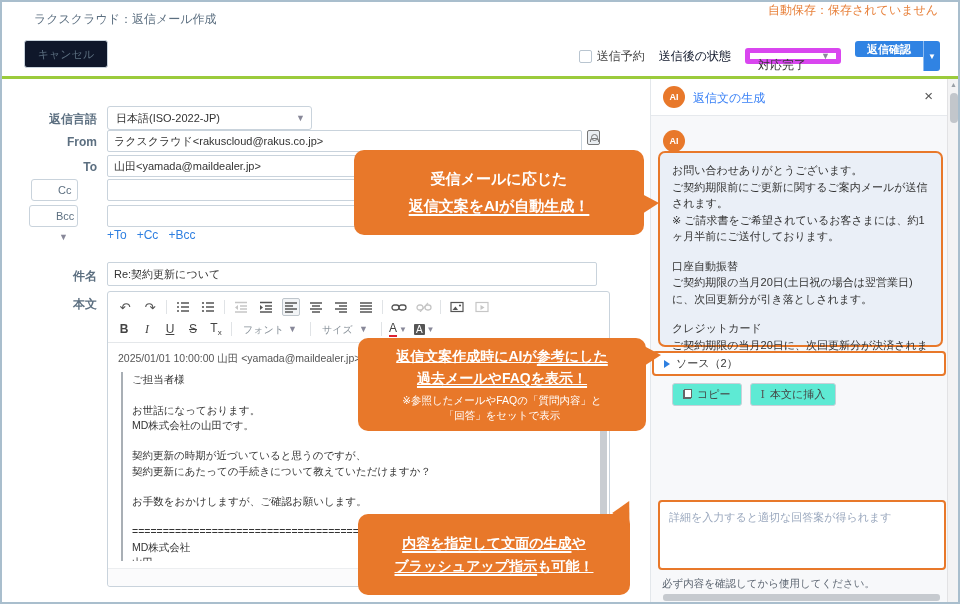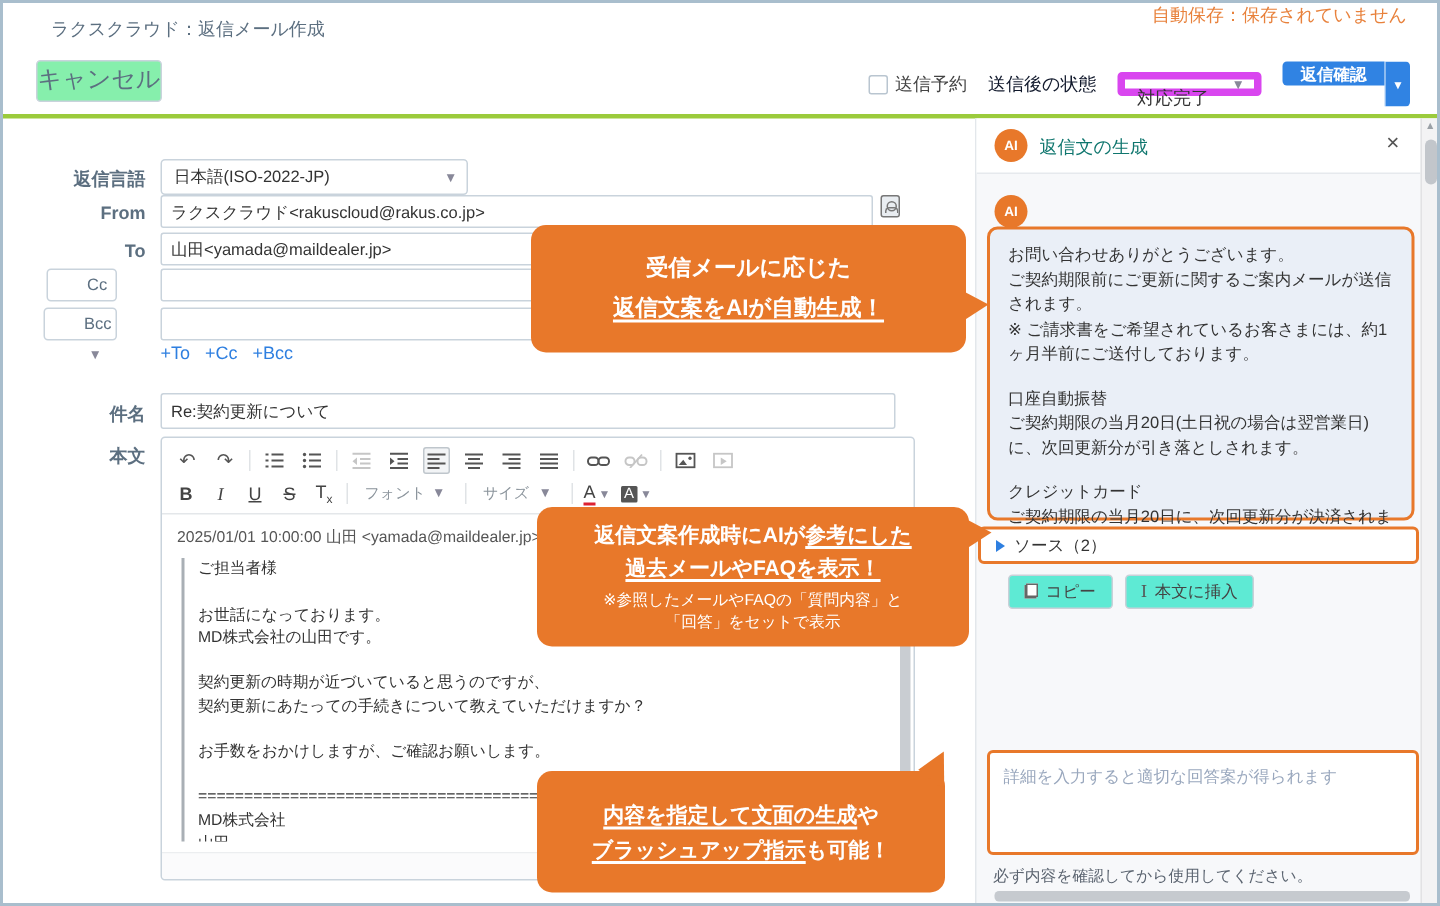--- a/index.html
+++ b/index.html
@@ -5,22 +5,22 @@
   * { box-sizing: border-box; margin: 0; padding: 0; }
   html,body { background:#fff; }
   body { font-family:"Liberation Sans","DejaVu Sans",sans-serif; }
   .stage { position:relative; width:960px; height:604px; background:#fff;
            border:2px solid #A9BECD; overflow:hidden; }
 
   
   .win-title { position:absolute; left:32px; top:9px; font-size:12px; color:#5C6F80; }
   .autosave  { position:absolute; right:20px; top:0; font-size:12px; color:#E8813B;text-align:center; }
   .btn-cancel { position:absolute; left:22px; top:38px; width:84px; height:28px;
-    background:#86efac; border:1px solid #C9D3DC; border-radius:3px; color:#5C6F80;
-    font-size:16px; text-align:center; line-height:26px; cursor:pointer; }
+    background:#0f172a; border:1px solid #C9D3DC; border-radius:3px; color:#5C6F80;
+    font-size:11px; text-align:center; line-height:26px; cursor:pointer; }
   .top-controls { position:absolute; right:18px; top:39px; height:30px;
     display:flex; align-items:center; gap:14px; }
   .chk-wrap { display:flex; align-items:center; gap:5px; font-size:12px; color:#444; }
   .chk { width:13px; height:13px; border:1px solid #B9C5D0; border-radius:2px; background:#fff; }
   .lbl-status { font-size:12px; color:#0f172a; }
   .sel { position:relative; width:96px; height:16px; border:5px solid #d946ef;
     border-radius:3px; background:#fff; font-size:12px; color:#333;
     line-height:24px; padding:0 18px 0 8px; }
   .sel .caret, .caret { position:absolute; right:6px; top:50%; transform:translateY(-50%);
     font-size:9px; color:#889; }
@@ -89,21 +89,21 @@
   .panel-scroll { position:absolute; right:0; top:0; bottom:0; width:13px;
     background:#F3F3F4; border-left:1px solid #E2E2E4; }
   .panel-scroll .up { position:absolute; top:2px; left:2px; font-size:7px; color:#9AA0A6; }
   .panel-scroll .thumb { position:absolute; top:14px; left:2px; width:8px; height:30px;
     background:#C2C6CB; border-radius:4px; }
   .panel-head { position:absolute; left:0; right:13px; top:0; height:37px; background:#fff;
     border-bottom:1px solid #E6E9ED; }
   .ai-circle { width:22px; height:22px; border-radius:50%; background:#E8782A; color:#fff;
     font-size:9px; font-weight:bold; display:flex; align-items:center; justify-content:center; }
   .panel-head .ai-circle { position:absolute; left:12px; top:7px; }
-  .panel-title { position:absolute; left:42px; top:11px; font-size:12px; color:#0f766e; }
+  .panel-title { position:absolute; left:42px; top:11px; font-size:12px; color:#3b82f6; }
   .panel-close { position:absolute; right:14px; top:8px; font-size:15px; color:#555; cursor:pointer; }
   .ai-avatar { position:absolute; left:12px; top:51px; }
   .bubble-frame { position:absolute; left:7px; right:17px; top:72px; height:196px;
     border:2px solid #E8782A; border-radius:7px; background:#EAEFF7; padding:9px 10px 8px 12px; }
   .bubble-p { font-size:11px; color:#333; line-height:1.5; white-space:pre-line; margin-bottom:13px; }
   .bubble-p.tight { margin-bottom:13px; }
   .bubble-btns { display:flex; gap:8px; margin-top:2px; }
   .bbtn { display:flex; align-items:center; gap:5px; height:23px; padding:0 10px;
     background:#5eead4; border:1px solid #C9D0D8; border-radius:3px; font-size:11px;
     color:#444; cursor:pointer; }
@@ -127,21 +127,21 @@
   .prompt-frame textarea::placeholder { color:#9AA8BE; }
   .panel-note { position:absolute; left:11px; top:498px; font-size:10.5px; color:#5B6470; }
   .panel-hbar { position:absolute; left:12px; right:20px; bottom:3px; height:7px;
     background:#C6CACF; border-radius:3px; }
 
   
   .callout { position:absolute; background:#E8782A; border-radius:10px; color:#fff;
     text-align:center; z-index:30; display:flex; flex-direction:column;
     justify-content:center; padding:6px 10px; }
   .callout .big { font-size:15px; font-weight:bold; line-height:1.75; }
-  .callout .mid { font-size:14px; font-weight:bold; line-height:1.6; }
+  .callout .mid { font-size:14px; font-weight:bold; line-height:1.6;text-decoration:underline; }
   .callout .note { font-size:10.5px; line-height:1.5; margin-top:3px; }
   .callout u, .callout .ul { text-decoration:underline; text-underline-offset:3px;
     text-decoration-thickness:2px; }
   .tail-r { position:absolute; right:-15px; width:0; height:0;
     border-top:9px solid transparent; border-bottom:11px solid transparent;
     border-left:17px solid #E8782A; }
   .tail-ur { position:absolute; width:0; height:0;
     border-left:6px solid transparent; border-right:16px solid transparent;
     border-bottom:20px solid #E8782A; transform:rotate(38deg); }
 </style>

